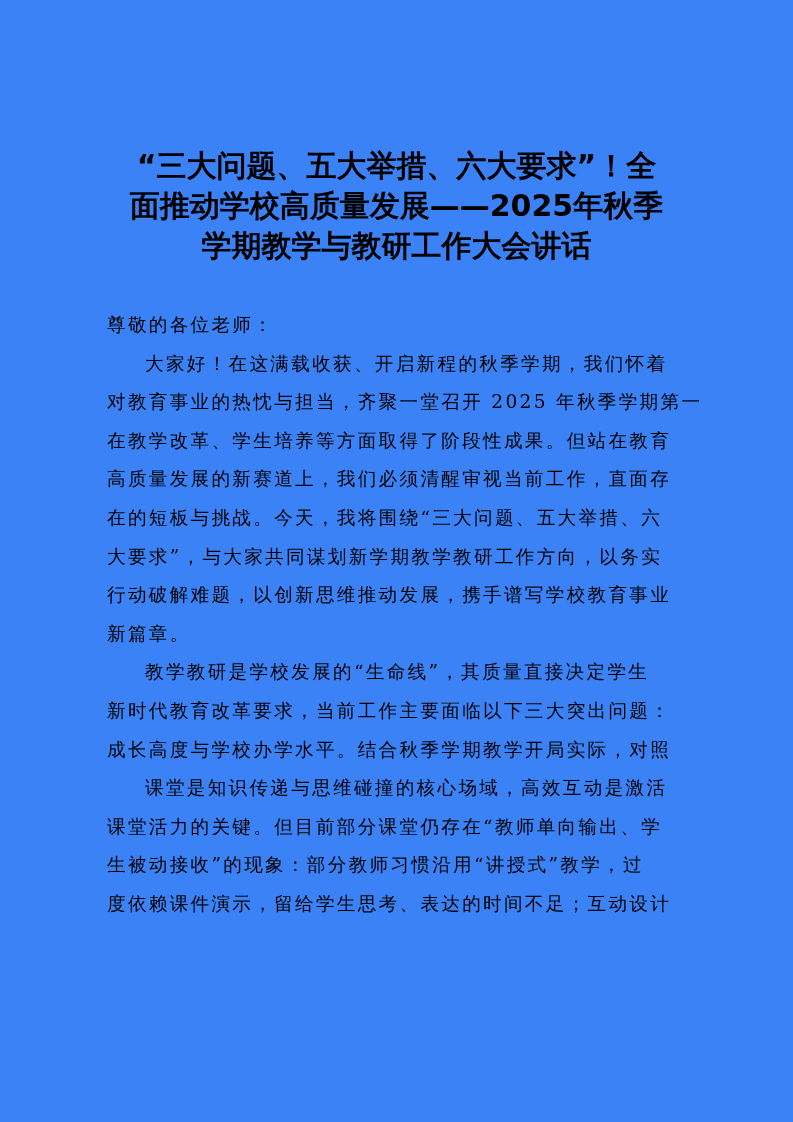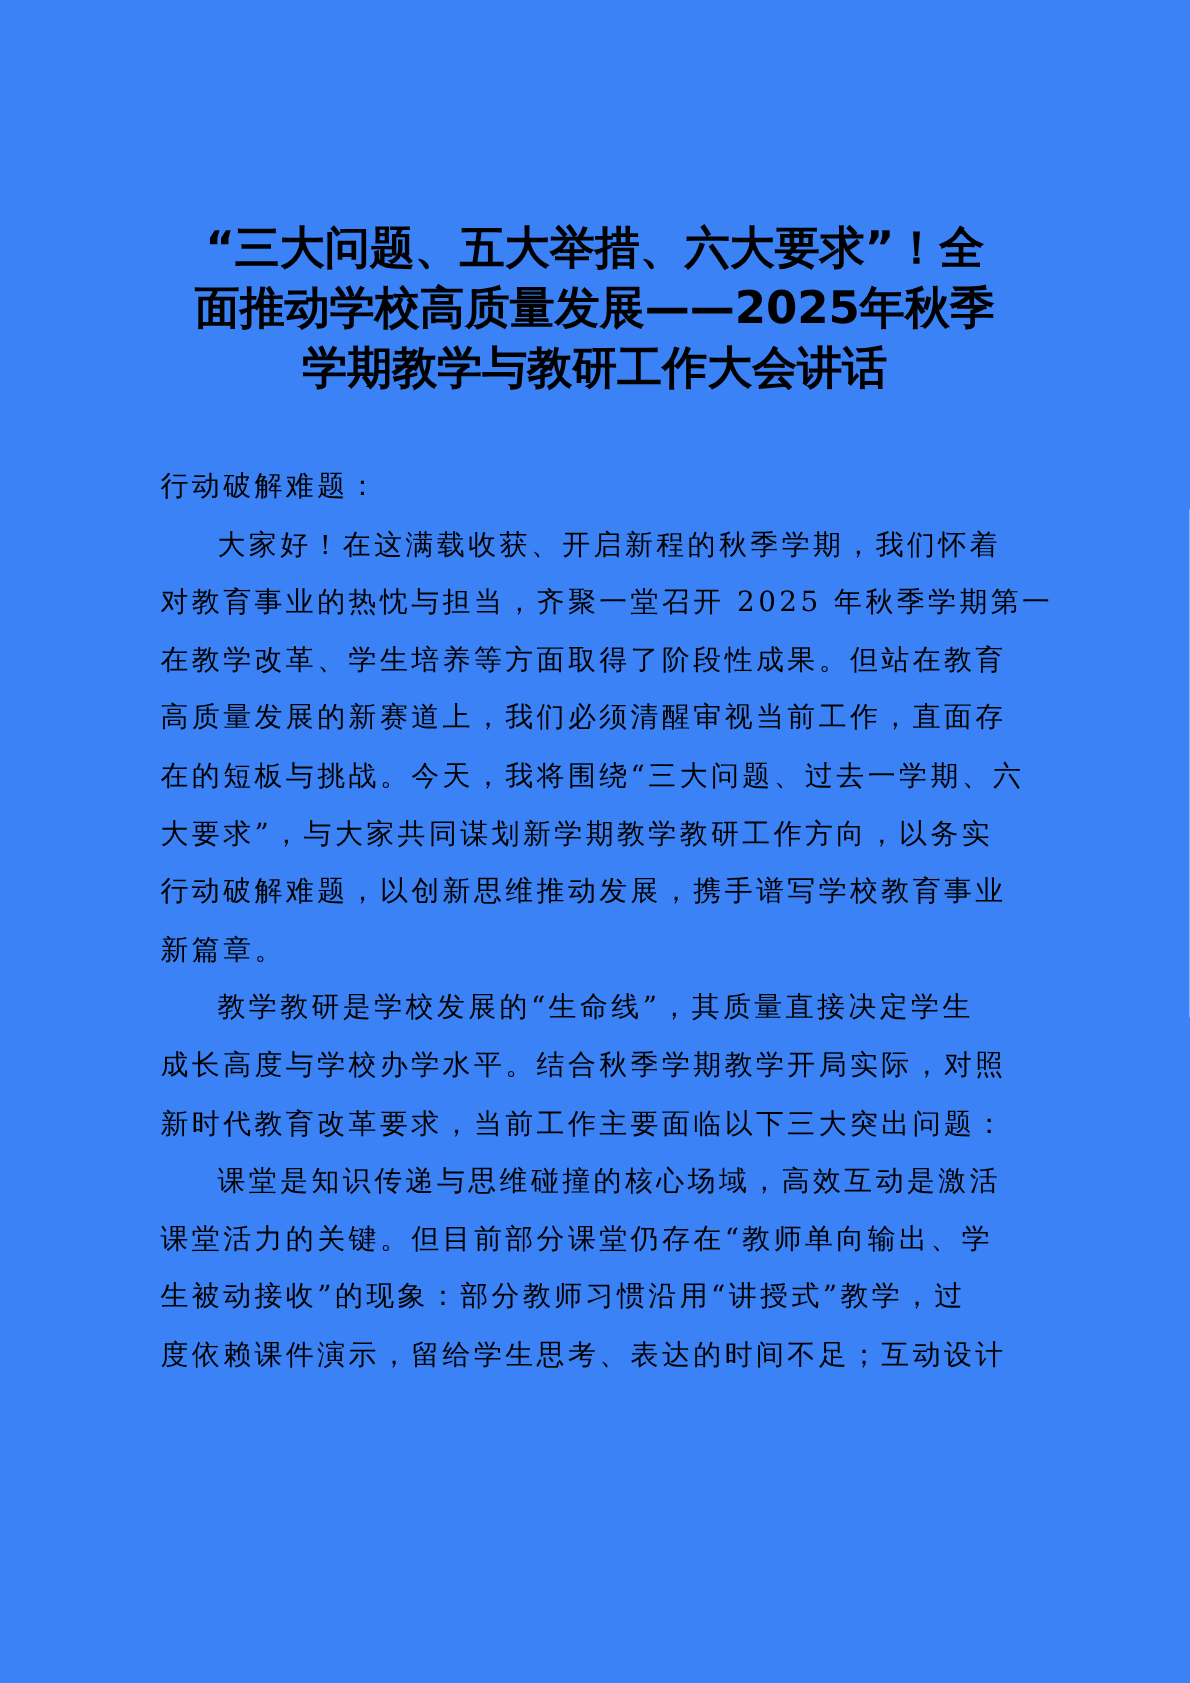--- a/index.html
+++ b/index.html
@@ -74,39 +74,39 @@
 
   <h1 class="title">
     <span class="line">“三大问题、五大举措、六大要求”！全</span>
     <span class="line">面推动学校高质量发展——2025年秋季</span>
     <span class="line">学期教学与教研工作大会讲话</span>
   </h1>
 
   <div class="body-text">
 
     <p class="p">
-      <span class="ln">行动破解难题：</span>
+      <span class="ln">尊敬的各位老师：</span>
     </p>
 
     <p class="p">
       <span class="ln indent">大家好！在这满载收获、开启新程的秋季学期，我们怀着</span>
       <span class="ln">对教育事业的热忱与担当，齐聚一堂召开 2025 年秋季学期第一</span>
       <span class="ln">在教学改革、学生培养等方面取得了阶段性成果。但站在教育</span>
       <span class="ln">高质量发展的新赛道上，我们必须清醒审视当前工作，直面存</span>
-      <span class="ln">在的短板与挑战。今天，我将围绕“三大问题、过去一学期、六</span>
+      <span class="ln">在的短板与挑战。今天，我将围绕“三大问题、五大举措、六</span>
       <span class="ln">大要求”，与大家共同谋划新学期教学教研工作方向，以务实</span>
       <span class="ln">行动破解难题，以创新思维推动发展，携手谱写学校教育事业</span>
       <span class="ln">新篇章。</span>
     </p>
 
 
     <p class="p">
       <span class="ln indent">教学教研是学校发展的“生命线”，其质量直接决定学生</span>
+      <span class="ln">新时代教育改革要求，当前工作主要面临以下三大突出问题：</span>
       <span class="ln">成长高度与学校办学水平。结合秋季学期教学开局实际，对照</span>
-      <span class="ln">新时代教育改革要求，当前工作主要面临以下三大突出问题：</span>
     </p>
 
 
     <p class="p">
       <span class="ln indent">课堂是知识传递与思维碰撞的核心场域，高效互动是激活</span>
       <span class="ln">课堂活力的关键。但目前部分课堂仍存在“教师单向输出、学</span>
       <span class="ln">生被动接收”的现象：部分教师习惯沿用“讲授式”教学，过</span>
       <span class="ln">度依赖课件演示，留给学生思考、表达的时间不足；互动设计</span>
     </p>
 

